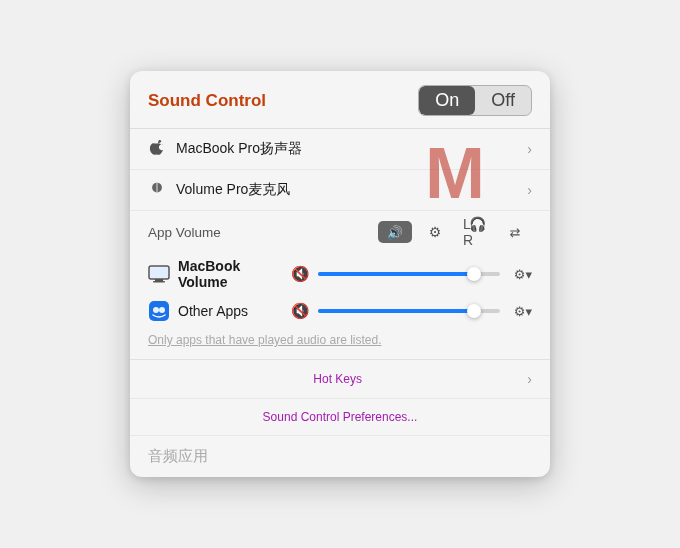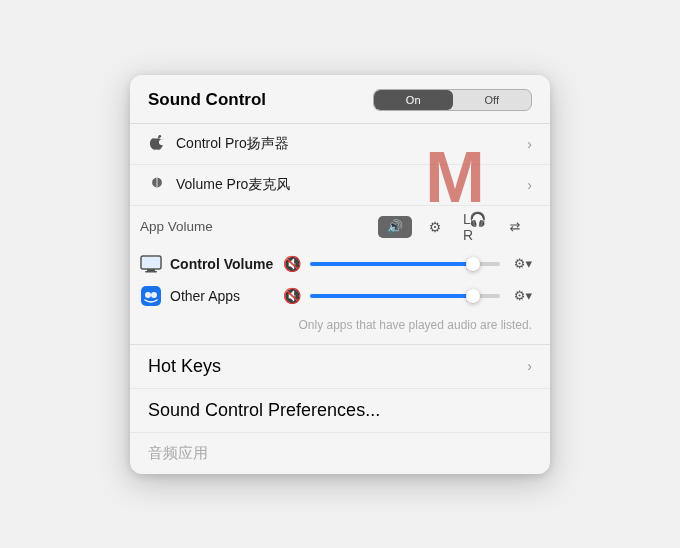--- a/index.html
+++ b/index.html
@@ -28,34 +28,34 @@
       display: flex;
       align-items: center;
       justify-content: space-between;
       padding: 14px 18px 12px 18px;
       border-bottom: 1px solid #ddd;
     }
 
     .header-title {
       font-size: 17px;
       font-weight: 600;
-      color: #000000;
+      color: #c2410c;
     }
 
     .toggle-group {
       display: flex;
       border-radius: 7px;
       overflow: hidden;
       border: 1px solid #b0b0b0;
       background: #e0e0e0;
     }
 
     .toggle-btn {
-      padding: 4px 32px;
-      font-size: 11px;
+      padding: 4px 16px;
+      font-size: 18px;
       cursor: pointer;
       background: transparent;
       border: none;
       outline: none;
       color: #444;
       font-weight: 400;
       transition: background 0.15s;
     }
 
     .toggle-btn.active {
@@ -99,21 +99,21 @@
       right: 30px;
       width: 100px;
       height: 80px;
       opacity: 0.85;
       pointer-events: none;
       z-index: 10;
     }
 
     
     .app-volume-section {
-      padding: 10px 18px 8px 10px;
+      padding: 10px 18px 8px 18px;
       border-bottom: 1px solid #e0e0e0;
     }
 
     .app-volume-header {
       display: flex;
       align-items: center;
       margin-bottom: 10px;
       gap: 8px;
     }
 
@@ -234,38 +234,40 @@
       font-size: 13px;
       color: #555;
       cursor: pointer;
       flex-shrink: 0;
       margin-left: 6px;
     }
 
     .only-apps-note {
       font-size: 12px;
       color: #aaa;
-      text-align: right;
+      text-align: left;
       padding: 4px 0 4px 0;
       margin-top: 2px;
+      text-decoration: underline;
     }
 
     
     .menu-row {
       display: flex;
       align-items: center;
       padding: 11px 18px;
       border-bottom: 1px solid #e8e8e8;
       cursor: pointer;
     }
 
     .menu-row-label {
-      font-size: 18px;
-      color: #000000;
+      font-size: 12px;
+      color: #a21caf;
       flex: 1;
+      text-align: center;
     }
 
     .menu-row-sub {
       font-size: 15px;
       color: #aaa;
     }
 
     
     .apple-icon {
       width: 18px;
@@ -305,21 +307,21 @@
       <button class="toggle-btn">Off</button>
     </div>
   </div>
 
   <div class="device-row">
     <svg class="apple-icon device-icon" viewBox="0 0 18 22">
       <path d="M14.5 0C13.2 1.2 11.5 2 9.8 2c-.1-1.3.3-2.6 1-3.5C11.5-2.7 13.2-3.5 14.5 0zm2.8 4.5c-1.4-.9-3-.9-4.2-.1C11.8 5.2 11 6.5 11 8c0 1.6.9 3 2.2 3.8 1.1.6 2.4.7 3.5.3-.5 1.7-1.4 3.3-2.5 4.6C13 18 11.8 19 10.5 19c-1.3 0-2-.6-3.1-.6S5.8 19 4.5 19C3 19 1.7 17.8.5 16.5-1 14.8-2 12.3-2 9.8-2 5.2.5 2.3 3.5 2.3c1.2 0 2.3.5 3.2.5.9 0 2.2-.6 3.5-.6 1 0 2.2.4 3.1 1.3z" fill="#555" transform="translate(2, 2) scale(0.85)"></path>
       <rect x="2" y="2" width="14" height="18" rx="3" ry="3" fill="#555" opacity="0"></rect>
       <circle cx="9" cy="11" r="7" fill="#555" opacity="0"></circle>
     </svg>
-    <span class="device-name">Control Pro扬声器</span>
+    <span class="device-name">MacBook Pro扬声器</span>
     <span class="chevron">›</span>
   </div>
 
   <div class="device-row">
     <svg class="apple-icon device-icon" viewBox="0 0 18 22">
       <circle cx="9" cy="8" r="6" fill="#555" opacity="0.9"></circle>
       <rect x="8" y="2" width="2" height="12" rx="1" fill="white" opacity="0.5"></rect>
     </svg>
     <span class="device-name">Volume Pro麦克风</span>
     <span class="chevron">›</span>
@@ -346,21 +348,21 @@
 
     <div class="vol-row">
       <div class="vol-app-icon monitor-icon-wrap">
         <svg width="22" height="18" viewBox="0 0 22 18">
           <rect x="1" y="1" width="20" height="13" rx="2" ry="2" fill="none" stroke="#555" stroke-width="1.5"></rect>
           <rect x="7" y="14" width="8" height="2" fill="#555"></rect>
           <rect x="5" y="16" width="12" height="1.5" rx="0.75" fill="#555"></rect>
           <rect x="2" y="2" width="18" height="11" rx="1" fill="#e0eeff"></rect>
         </svg>
       </div>
-      <span class="vol-app-name">Control Volume</span>
+      <span class="vol-app-name">MacBook Volume</span>
       <span class="mute-icon">🔇</span>
       <div class="slider-container">
         <div class="slider-track">
           <div class="slider-fill" style="width:86%"></div>
           <div class="slider-thumb" style="left: calc(86% - 7px)"></div>
         </div>
       </div>
       <span class="eq-icon">⚙▾</span>
     </div>
 

